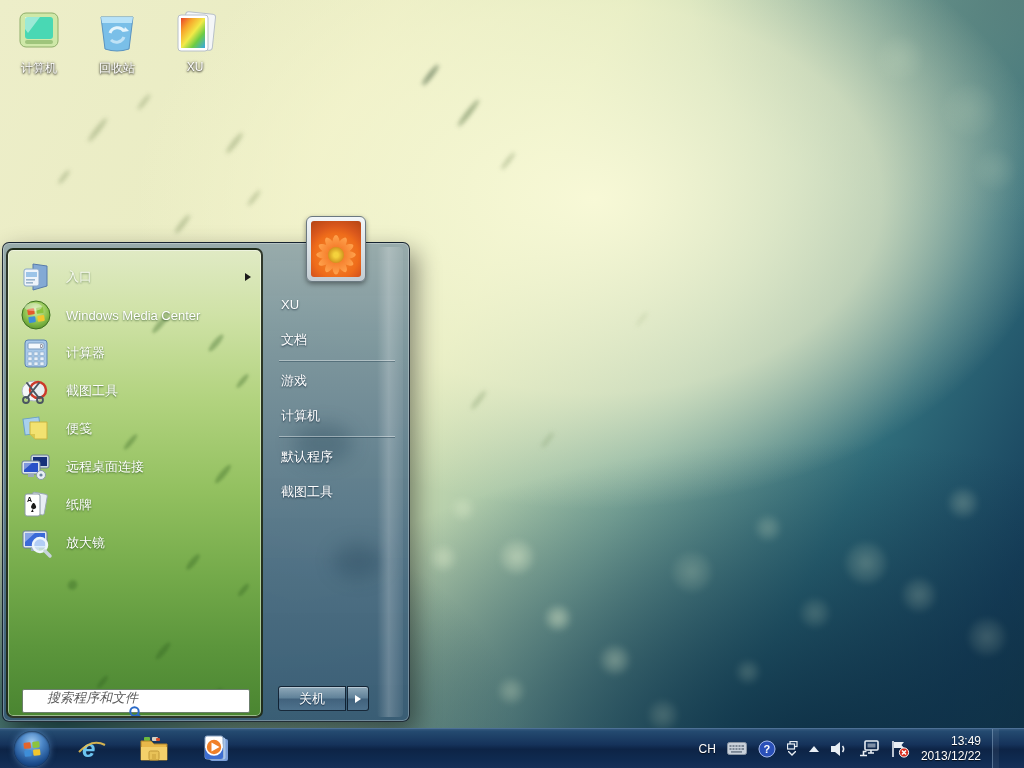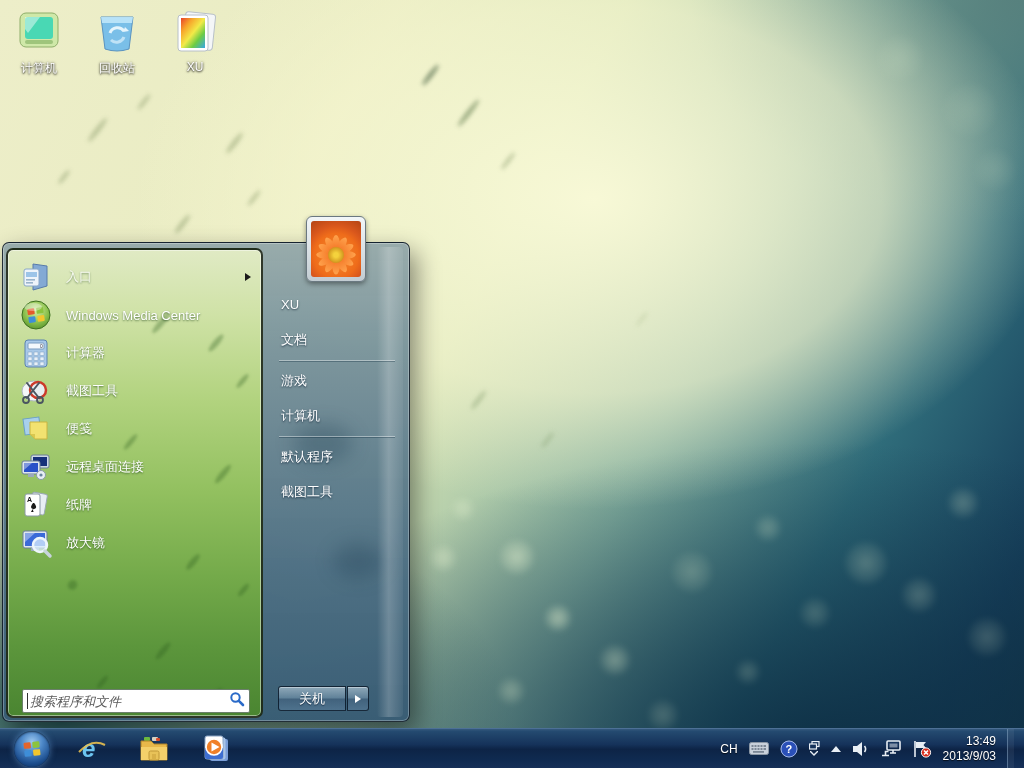--- a/index.html
+++ b/index.html
@@ -54,21 +54,21 @@
     background:linear-gradient(180deg,#45b854 0%,#27a03a 45%,#178429 55%,#147a24 100%);
     box-shadow:0 1px 0 rgba(255,255,255,.35) inset; }
   .ap-arrow-box { width:16px; height:16px; margin-left:6px; border-radius:3px;
     background:linear-gradient(180deg,#ffffff,#d8e8d8); border:1px solid #9ab89a;
     display:flex; align-items:center; justify-content:center; }
   .ap-arrow-box i { display:block; width:0; height:0; border-left:7px solid #111; border-top:5px solid transparent; border-bottom:5px solid transparent; }
   .ap-label { margin-left:18px; font-size:13px; font-weight:bold; color:#fff; text-shadow:0 1px 1px rgba(0,60,0,.6); }
 
   .search-wrap { position:absolute; left:14px; top:439px; width:228px; height:24px;
     background:#fff; border:1px solid #6b7f6b; border-radius:2px;
-    display:flex; align-items:center; padding:0 4px; }
+    display:flex; align-items:center; padding:0 4px;flex-direction:column; }
   .caret { width:1px; height:16px; background:#333; margin-right:2px; }
   .search-input { flex:1; border:none; outline:none; font-size:13px; font-style:italic; color:#555;
     font-family:"Liberation Sans","DejaVu Sans",sans-serif; background:transparent; }
   .search-input::placeholder { color:#5a5a5a; font-style:italic; }
 
   
   .sm-right { position:absolute; left:262px; top:44px; width:140px; }
   .sm-ritem { height:35px; display:flex; align-items:center; padding-left:16px;
     font-size:13px; color:#fff; text-shadow:0 1px 2px rgba(0,20,40,.7); cursor:pointer; }
   .sm-sep { height:6px; display:flex; align-items:center; padding:0 10px 0 14px; }
@@ -98,21 +98,21 @@
     background:linear-gradient(180deg,#35597e 0%,#244a70 6%,#15325a 40%,#0d2446 52%,#0f2a50 78%,#153souhaite058 100%);
     background:linear-gradient(180deg,#35597e 0%,#244a70 6%,#15325a 40%,#0d2446 52%,#0f2a50 78%,#163058 100%);
     border-top:1px solid #4d7096; display:flex; align-items:center; }
   .tb-left { display:flex; align-items:center; gap:22px; padding-left:14px; }
   .tb-btn { width:40px; height:36px; display:flex; align-items:center; justify-content:center; border-radius:3px; cursor:pointer; }
   .start-orb { width:36px; height:36px; border-radius:50%; cursor:pointer; position:relative;
     background:radial-gradient(circle at 50% 30%, #9cc7ef 0%, #4b86c6 35%, #1c4d8d 70%, #0b2a55 100%);
     box-shadow:0 0 6px rgba(120,180,240,.5), 0 1px 2px rgba(0,0,0,.6) inset;
     display:flex; align-items:center; justify-content:center; }
 
-  .tray { margin-left:auto; display:flex; align-items:center; gap:11px; padding-right:10px; color:#fff; }
+  .tray { margin-left:auto; display:flex; align-items:center; gap:11px; padding-right:25px; color:#fff; }
   .tray-ic { display:flex; align-items:center; justify-content:center; cursor:pointer; }
   .lang { font-size:12px; cursor:pointer; text-shadow:0 1px 1px rgba(0,0,0,.7); }
   .clock { text-align:right; font-size:12px; line-height:15px; cursor:default; text-shadow:0 1px 1px rgba(0,0,0,.7); }
   .chev-stack { display:flex; flex-direction:column; align-items:center; gap:1px; }
   .show-desktop { width:7px; height:40px; border-left:1px solid rgba(140,170,200,.5); background:rgba(255,255,255,.06); cursor:pointer; }
   .uparrow { width:0; height:0; border-bottom:6px solid #e8eef4; border-left:5px solid transparent; border-right:5px solid transparent; }
 </style>
 </head>
 <body>
 
@@ -503,18 +503,18 @@
       <span class="tray-ic">
         <svg width="20" height="18" viewBox="0 0 20 18">
           <path d="M3 1 v16" stroke="#e8eef4" stroke-width="1.6"></path>
           <path d="M4 2 h10 l-2.5 3 l2.5 3 h-10 z" fill="#e8eef4"></path>
           <circle cx="14" cy="12.5" r="4.6" fill="#d82a1a" stroke="#fff" stroke-width="1"></circle>
           <path d="M12 10.5 l4 4 M16 10.5 l-4 4" stroke="#fff" stroke-width="1.6"></path>
         </svg>
       </span>
       <div class="clock">
         <div>13:49</div>
-        <div>2013/9/03</div>
+        <div>2013/12/22</div>
       </div>
       <div class="show-desktop"></div>
     </div>
   </div>
 </div>
 
 </body></html>

